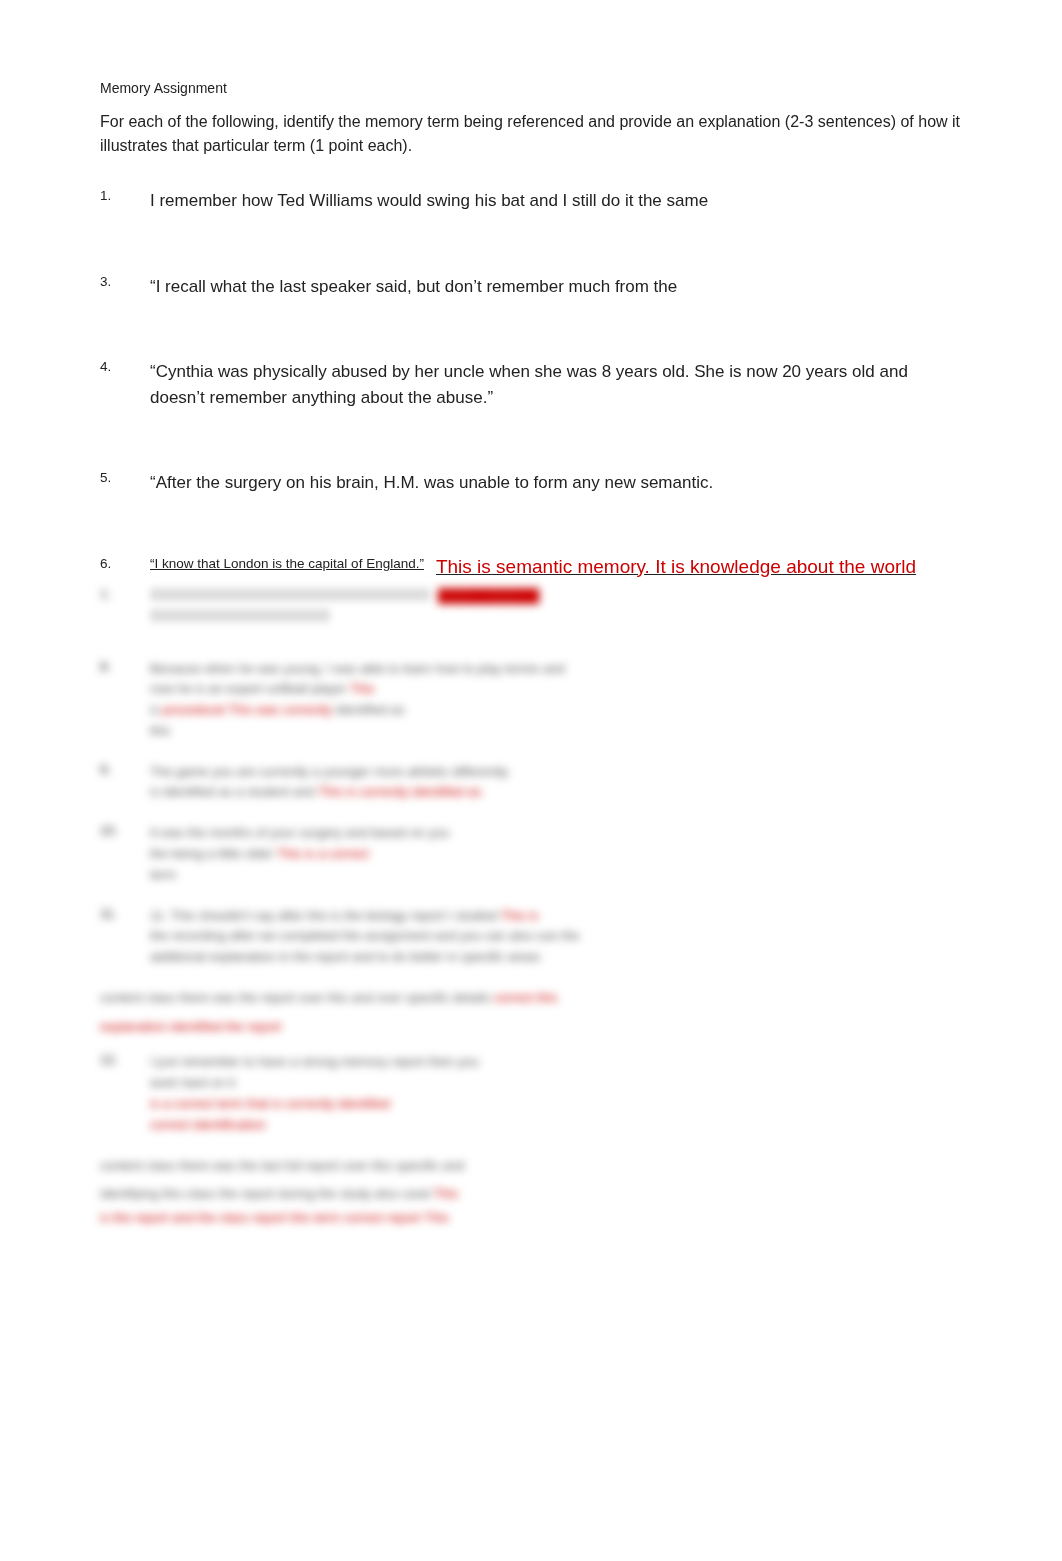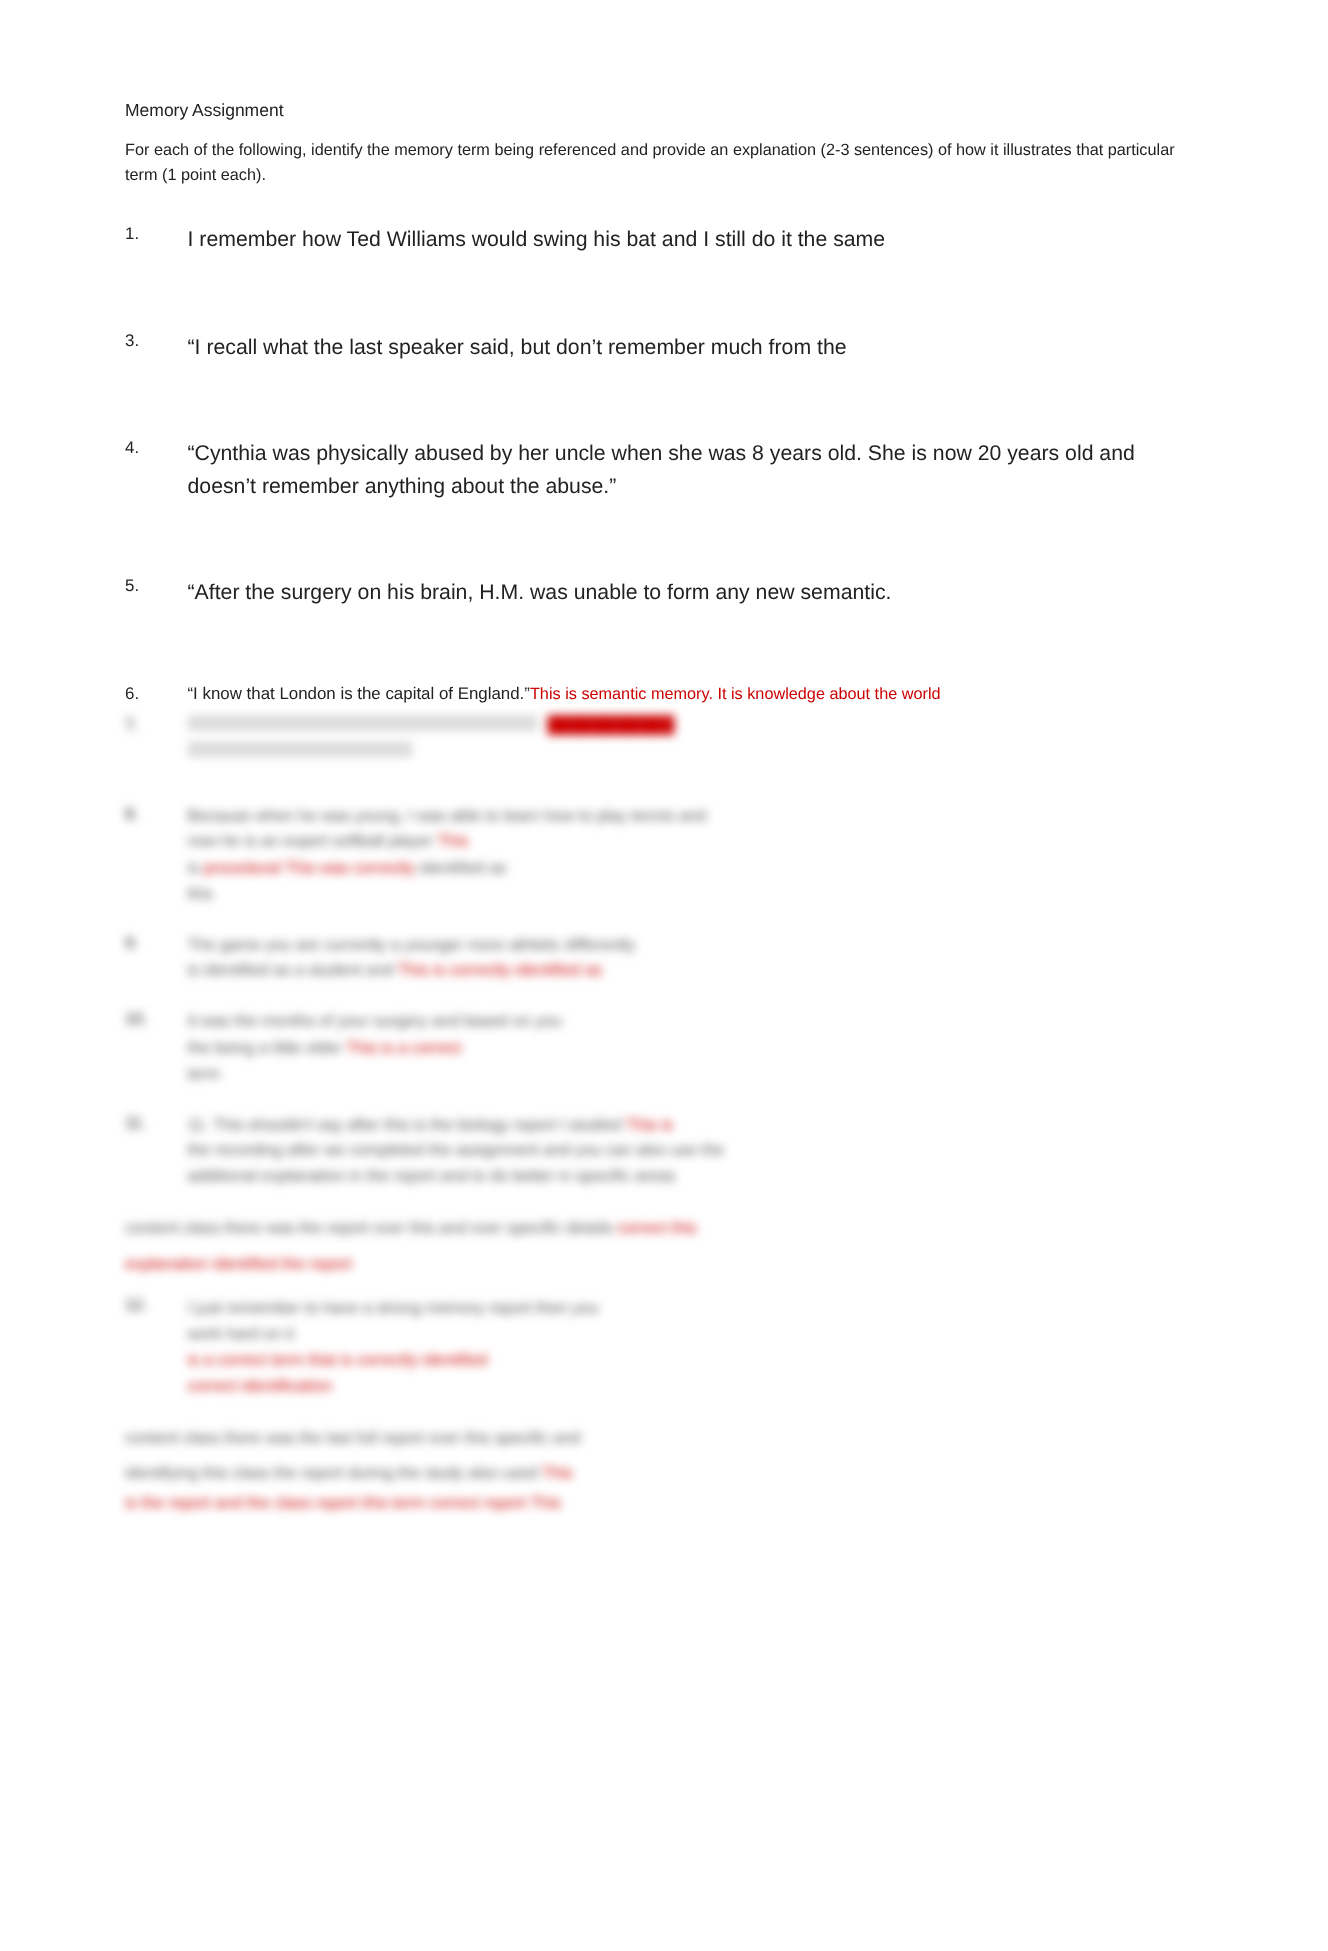--- a/index.html
+++ b/index.html
@@ -18,21 +18,21 @@
       padding: 80px 100px;
     }
 
     .page-title {
       font-size: 14px;
       font-weight: normal;
       margin-bottom: 14px;
     }
 
     .instructions {
-      font-size: 13px;
+      font-size: 16px;
       line-height: 1.5;
       margin-bottom: 30px;
     }
 
     .question-list {
       list-style: none;
       padding: 0;
     }
 
     .question-item {
@@ -70,31 +70,32 @@
       filter: blur(4px);
     }
 
     .blurred-block {
       flex: 1;
     }
 
     .item6-container {
       display: flex;
       flex-wrap: wrap;
-      gap: 0;
+      gap: 12px;
       font-size: 13.5px;
+      text-decoration: underline;
     }
 
     .item6-text {
       font-size: 13.5px;
     }
 
     .item6-answer {
       color: #cc0000;
-      font-size: 13px;
+      font-size: 19px;
     }
 
     .blurred-text-line {
       display: inline-block;
       background: rgba(120,120,120,0.25);
       border-radius: 2px;
       filter: blur(3.5px);
       height: 13px;
       margin-bottom: 4px;
     }

